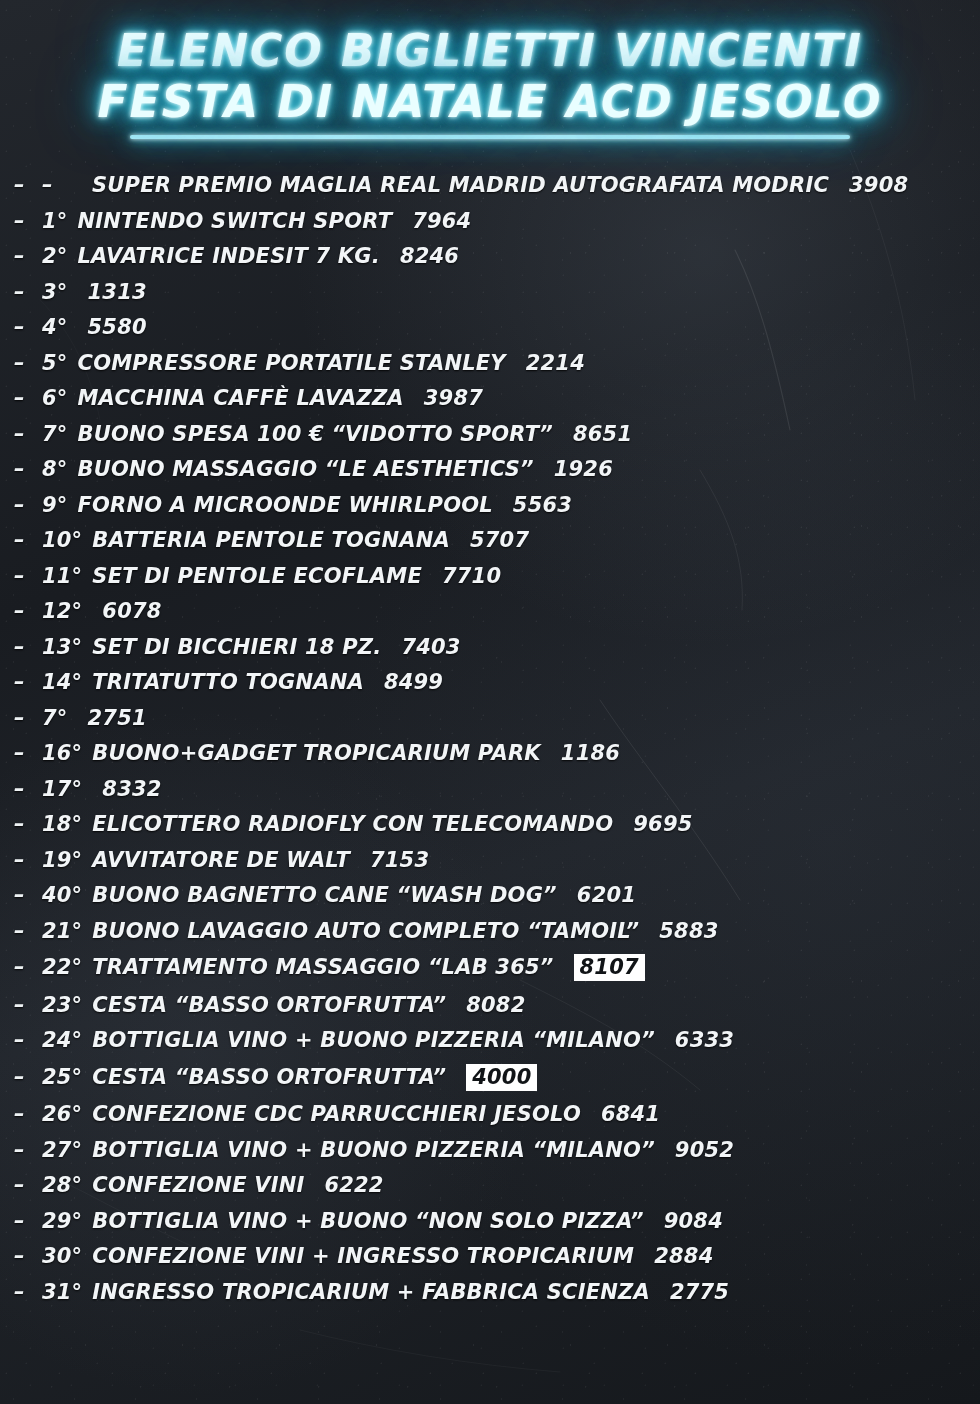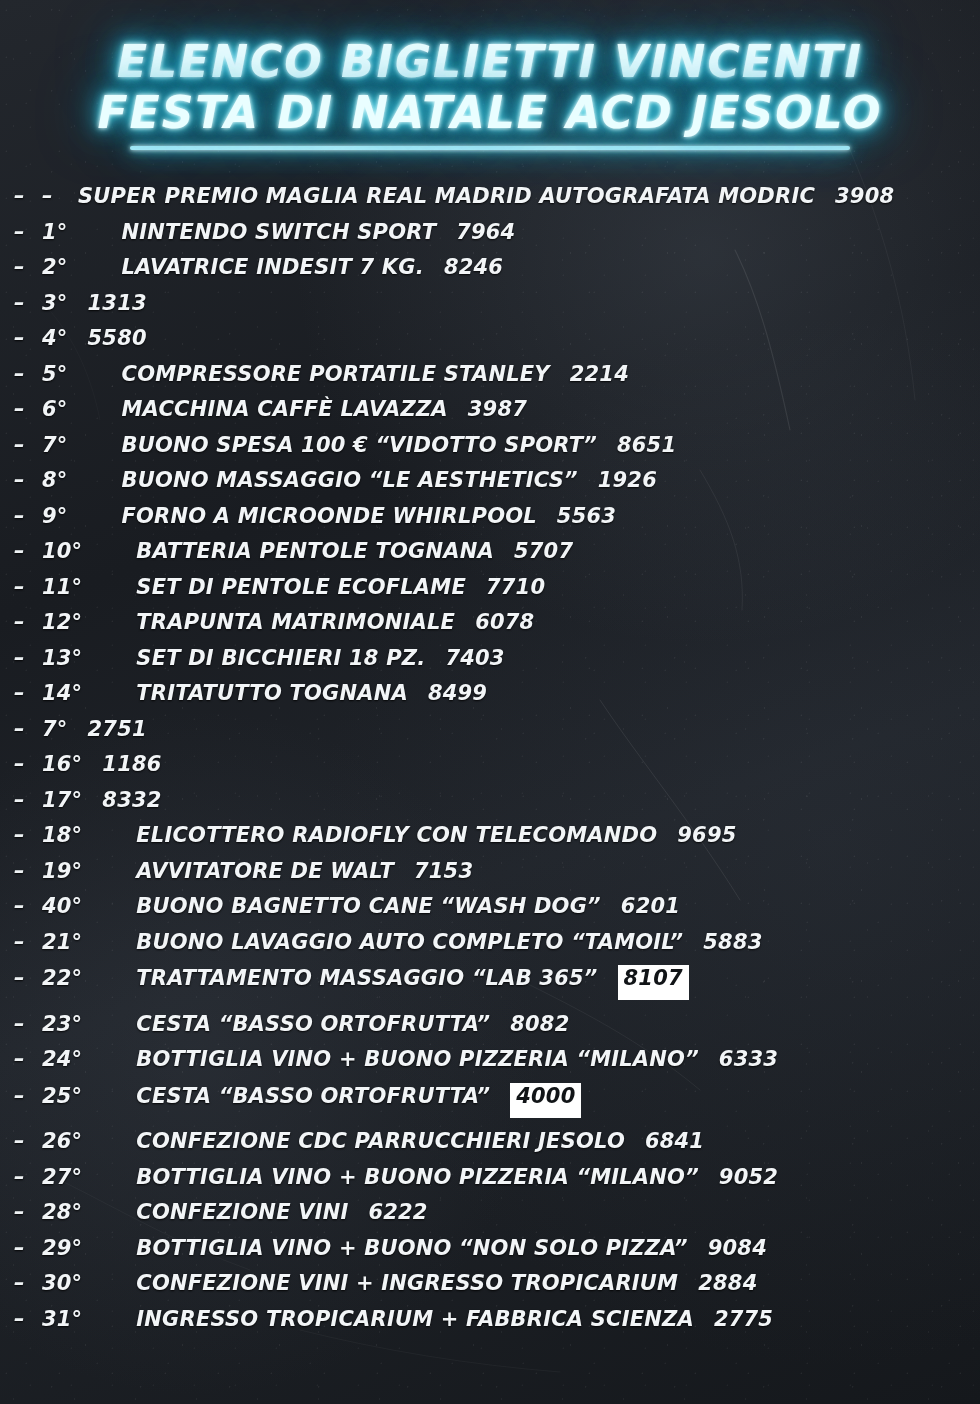--- a/index.html
+++ b/index.html
@@ -44,21 +44,21 @@
   .scratches {
     position: absolute;
     inset: 0;
     pointer-events: none;
     opacity: .5;
   }
 
   
   .header {
     position: relative;
-    padding-top: 36px;
+    padding-top: 25px;
     text-align: center;
     z-index: 3;
   }
   .title-line {
     font-family: "DejaVu Sans", sans-serif;
     font-weight: bold;
     font-style: italic;
     font-size: 44px;
     letter-spacing: 2px;
     line-height: 1.16;
@@ -110,40 +110,39 @@
     display: inline-block;
     width: 18px;
     flex: 0 0 auto;
     color: #eef2f4;
   }
   .rank {
     flex: 0 0 auto;
   }
   .prize {
     flex: 0 0 auto;
-    margin-left: 44px;
   }
   .ticket {
     flex: 0 0 auto;
     margin-left: 10px;
   }
   .ticket.highlight {
     background: #ffffff;
     color: #111417;
-    padding: 1px 6px 10px 6px;
+    padding: 1px 6px 2px 6px;
     text-shadow: none;
     font-style: italic;
     font-weight: bold;
   }
   .row.first .rank {
     width: 18px;
     text-align: left;
   }
   .row.first .prize {
-    margin-left: 8px;
+    margin-left: 22px;
   }
 </style>
 </head>
 <body>
 
 <div class="poster">
 
   <div class="grain"></div>
 
   <svg class="scratches" width="980" height="1404" viewBox="0 0 980 1404" xmlns="http://www.w3.org/2000/svg">
@@ -232,21 +231,20 @@
       </li>
       <li class="row">
         <span class="dash">–</span>
         <span class="rank">11°</span>
         <span class="prize">SET DI PENTOLE ECOFLAME</span>
         <span class="ticket">7710</span>
       </li>
       <li class="row">
         <span class="dash">–</span>
         <span class="rank">12°</span>
-        <span class="prize">TRAPUNTA MATRIMONIALE</span>
         <span class="ticket">6078</span>
       </li>
       <li class="row">
         <span class="dash">–</span>
         <span class="rank">13°</span>
         <span class="prize">SET DI BICCHIERI 18 PZ.</span>
         <span class="ticket">7403</span>
       </li>
       <li class="row">
         <span class="dash">–</span>
@@ -255,20 +253,21 @@
         <span class="ticket">8499</span>
       </li>
       <li class="row">
         <span class="dash">–</span>
         <span class="rank">7°</span>
         <span class="ticket">2751</span>
       </li>
       <li class="row">
         <span class="dash">–</span>
         <span class="rank">16°</span>
+        <span class="prize">BUONO+GADGET TROPICARIUM PARK</span>
         <span class="ticket">1186</span>
       </li>
       <li class="row">
         <span class="dash">–</span>
         <span class="rank">17°</span>
         <span class="ticket">8332</span>
       </li>
       <li class="row">
         <span class="dash">–</span>
         <span class="rank">18°</span>

